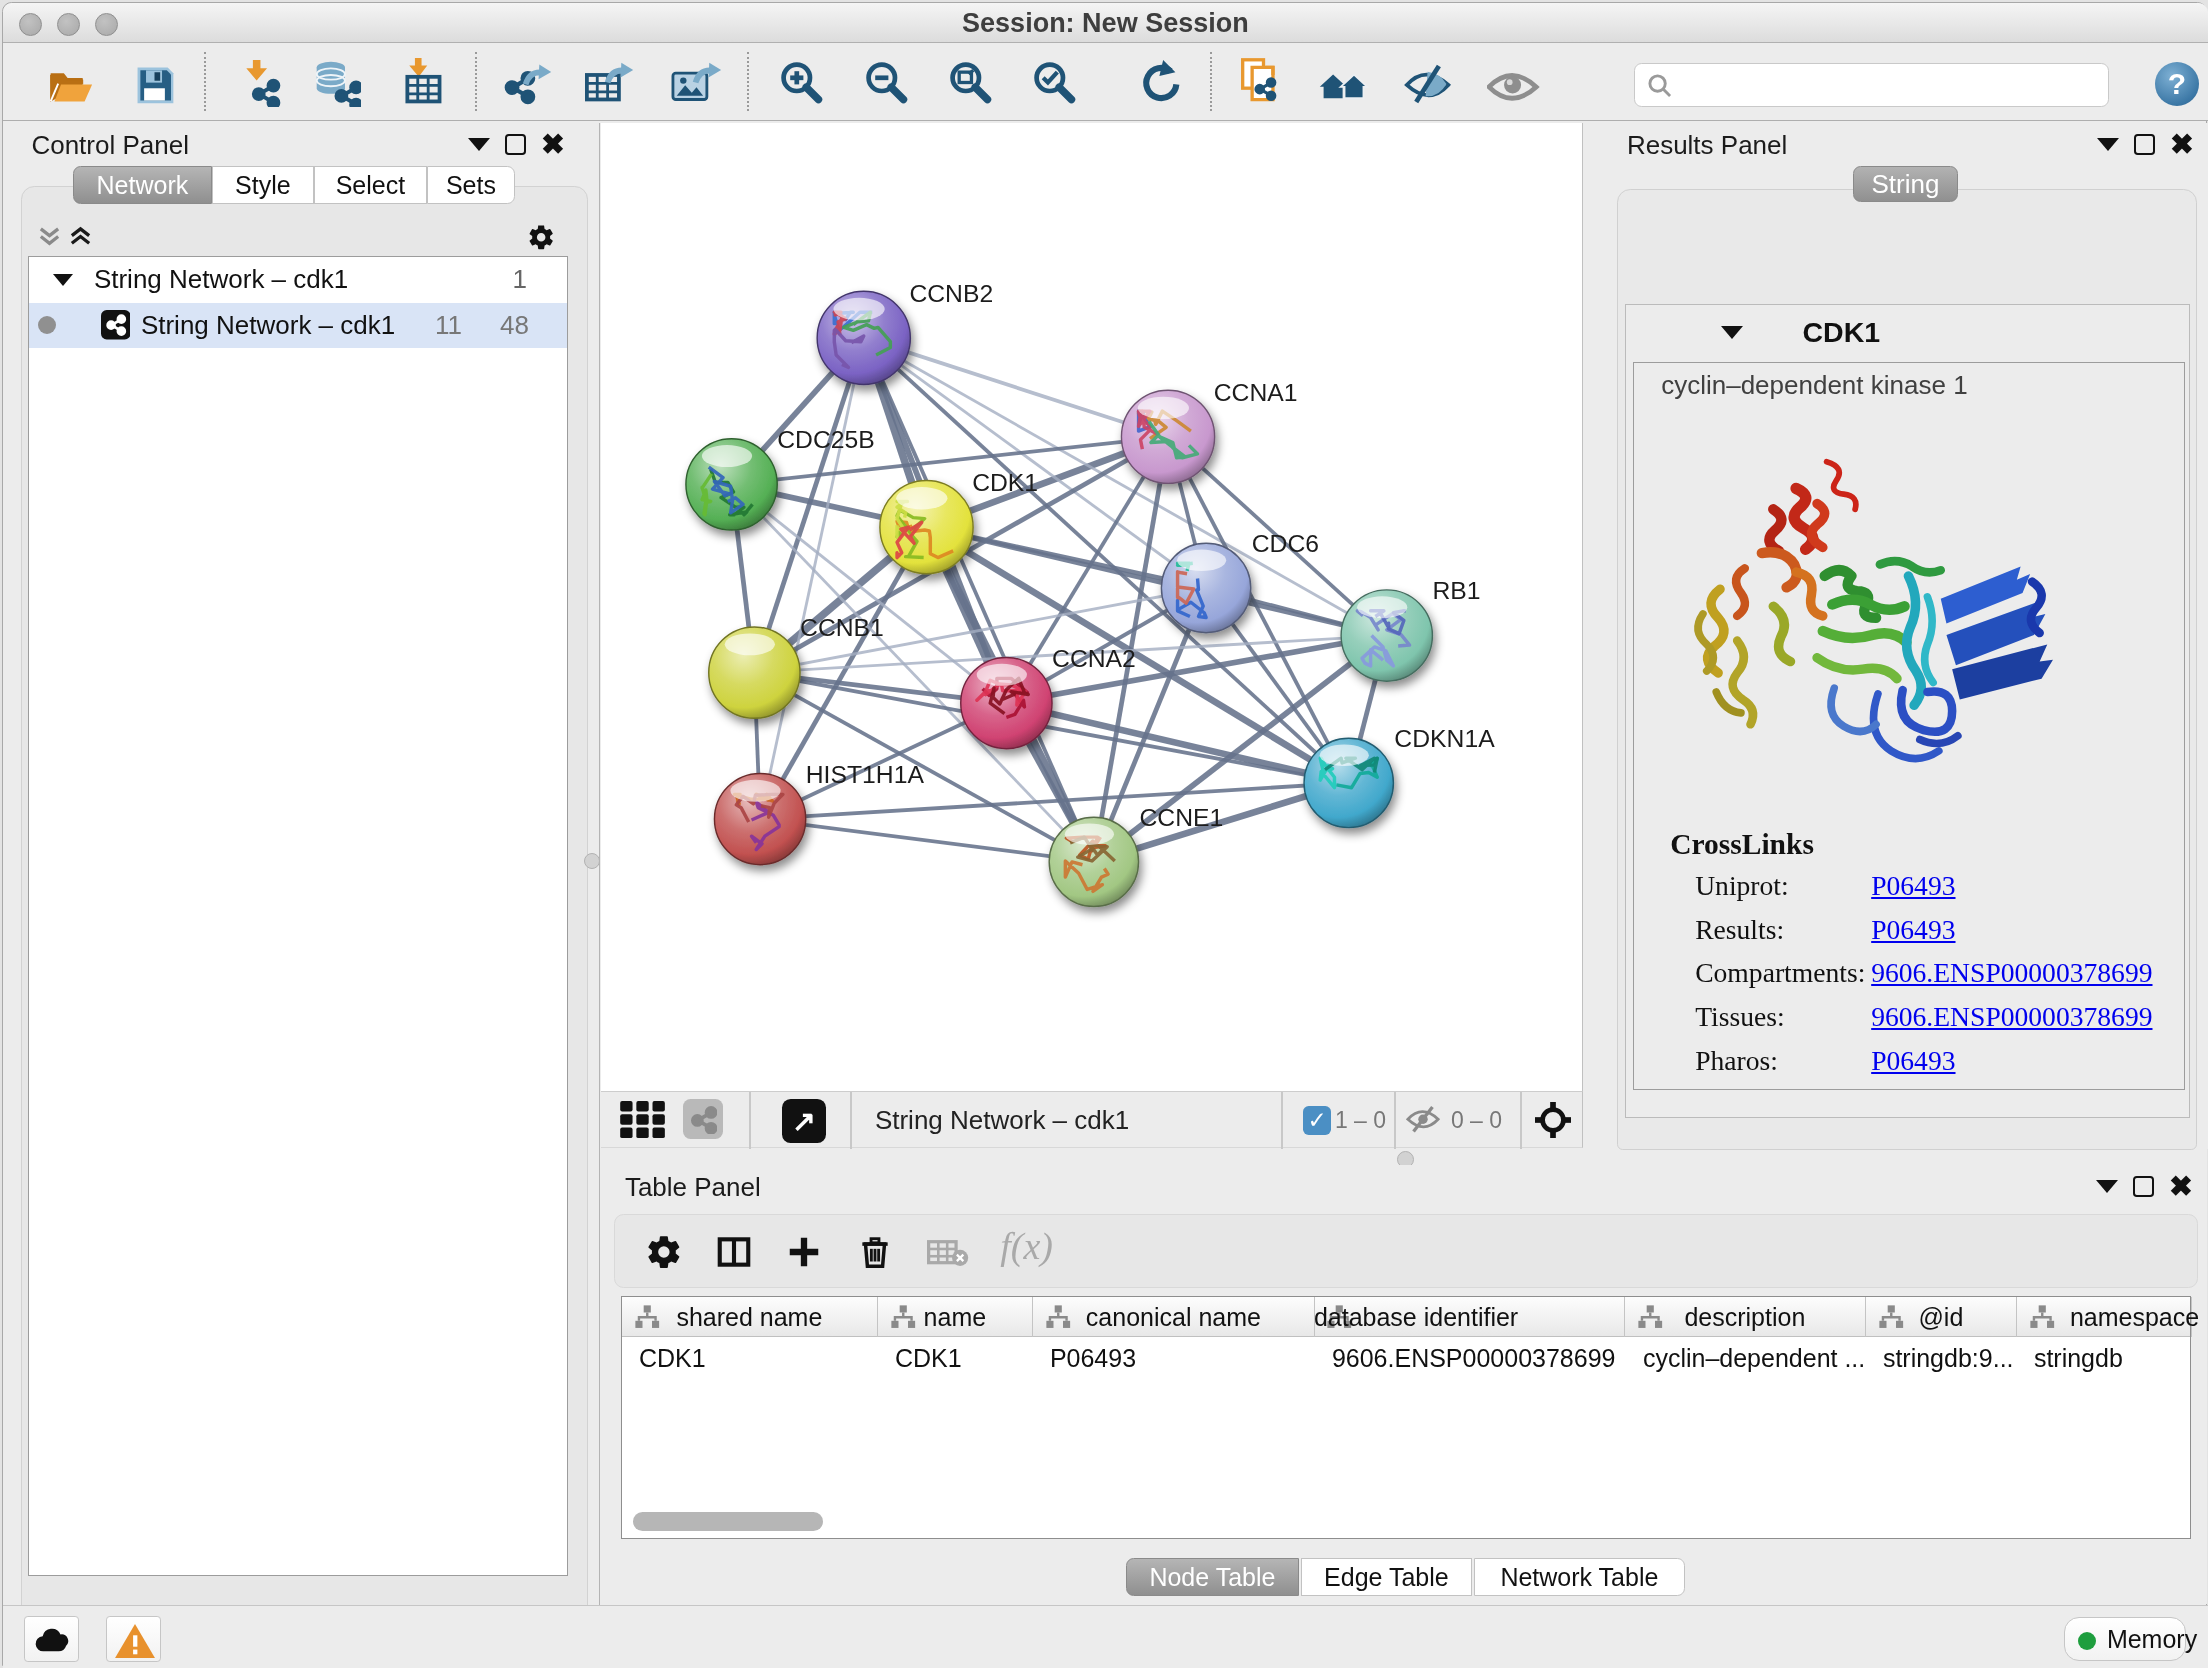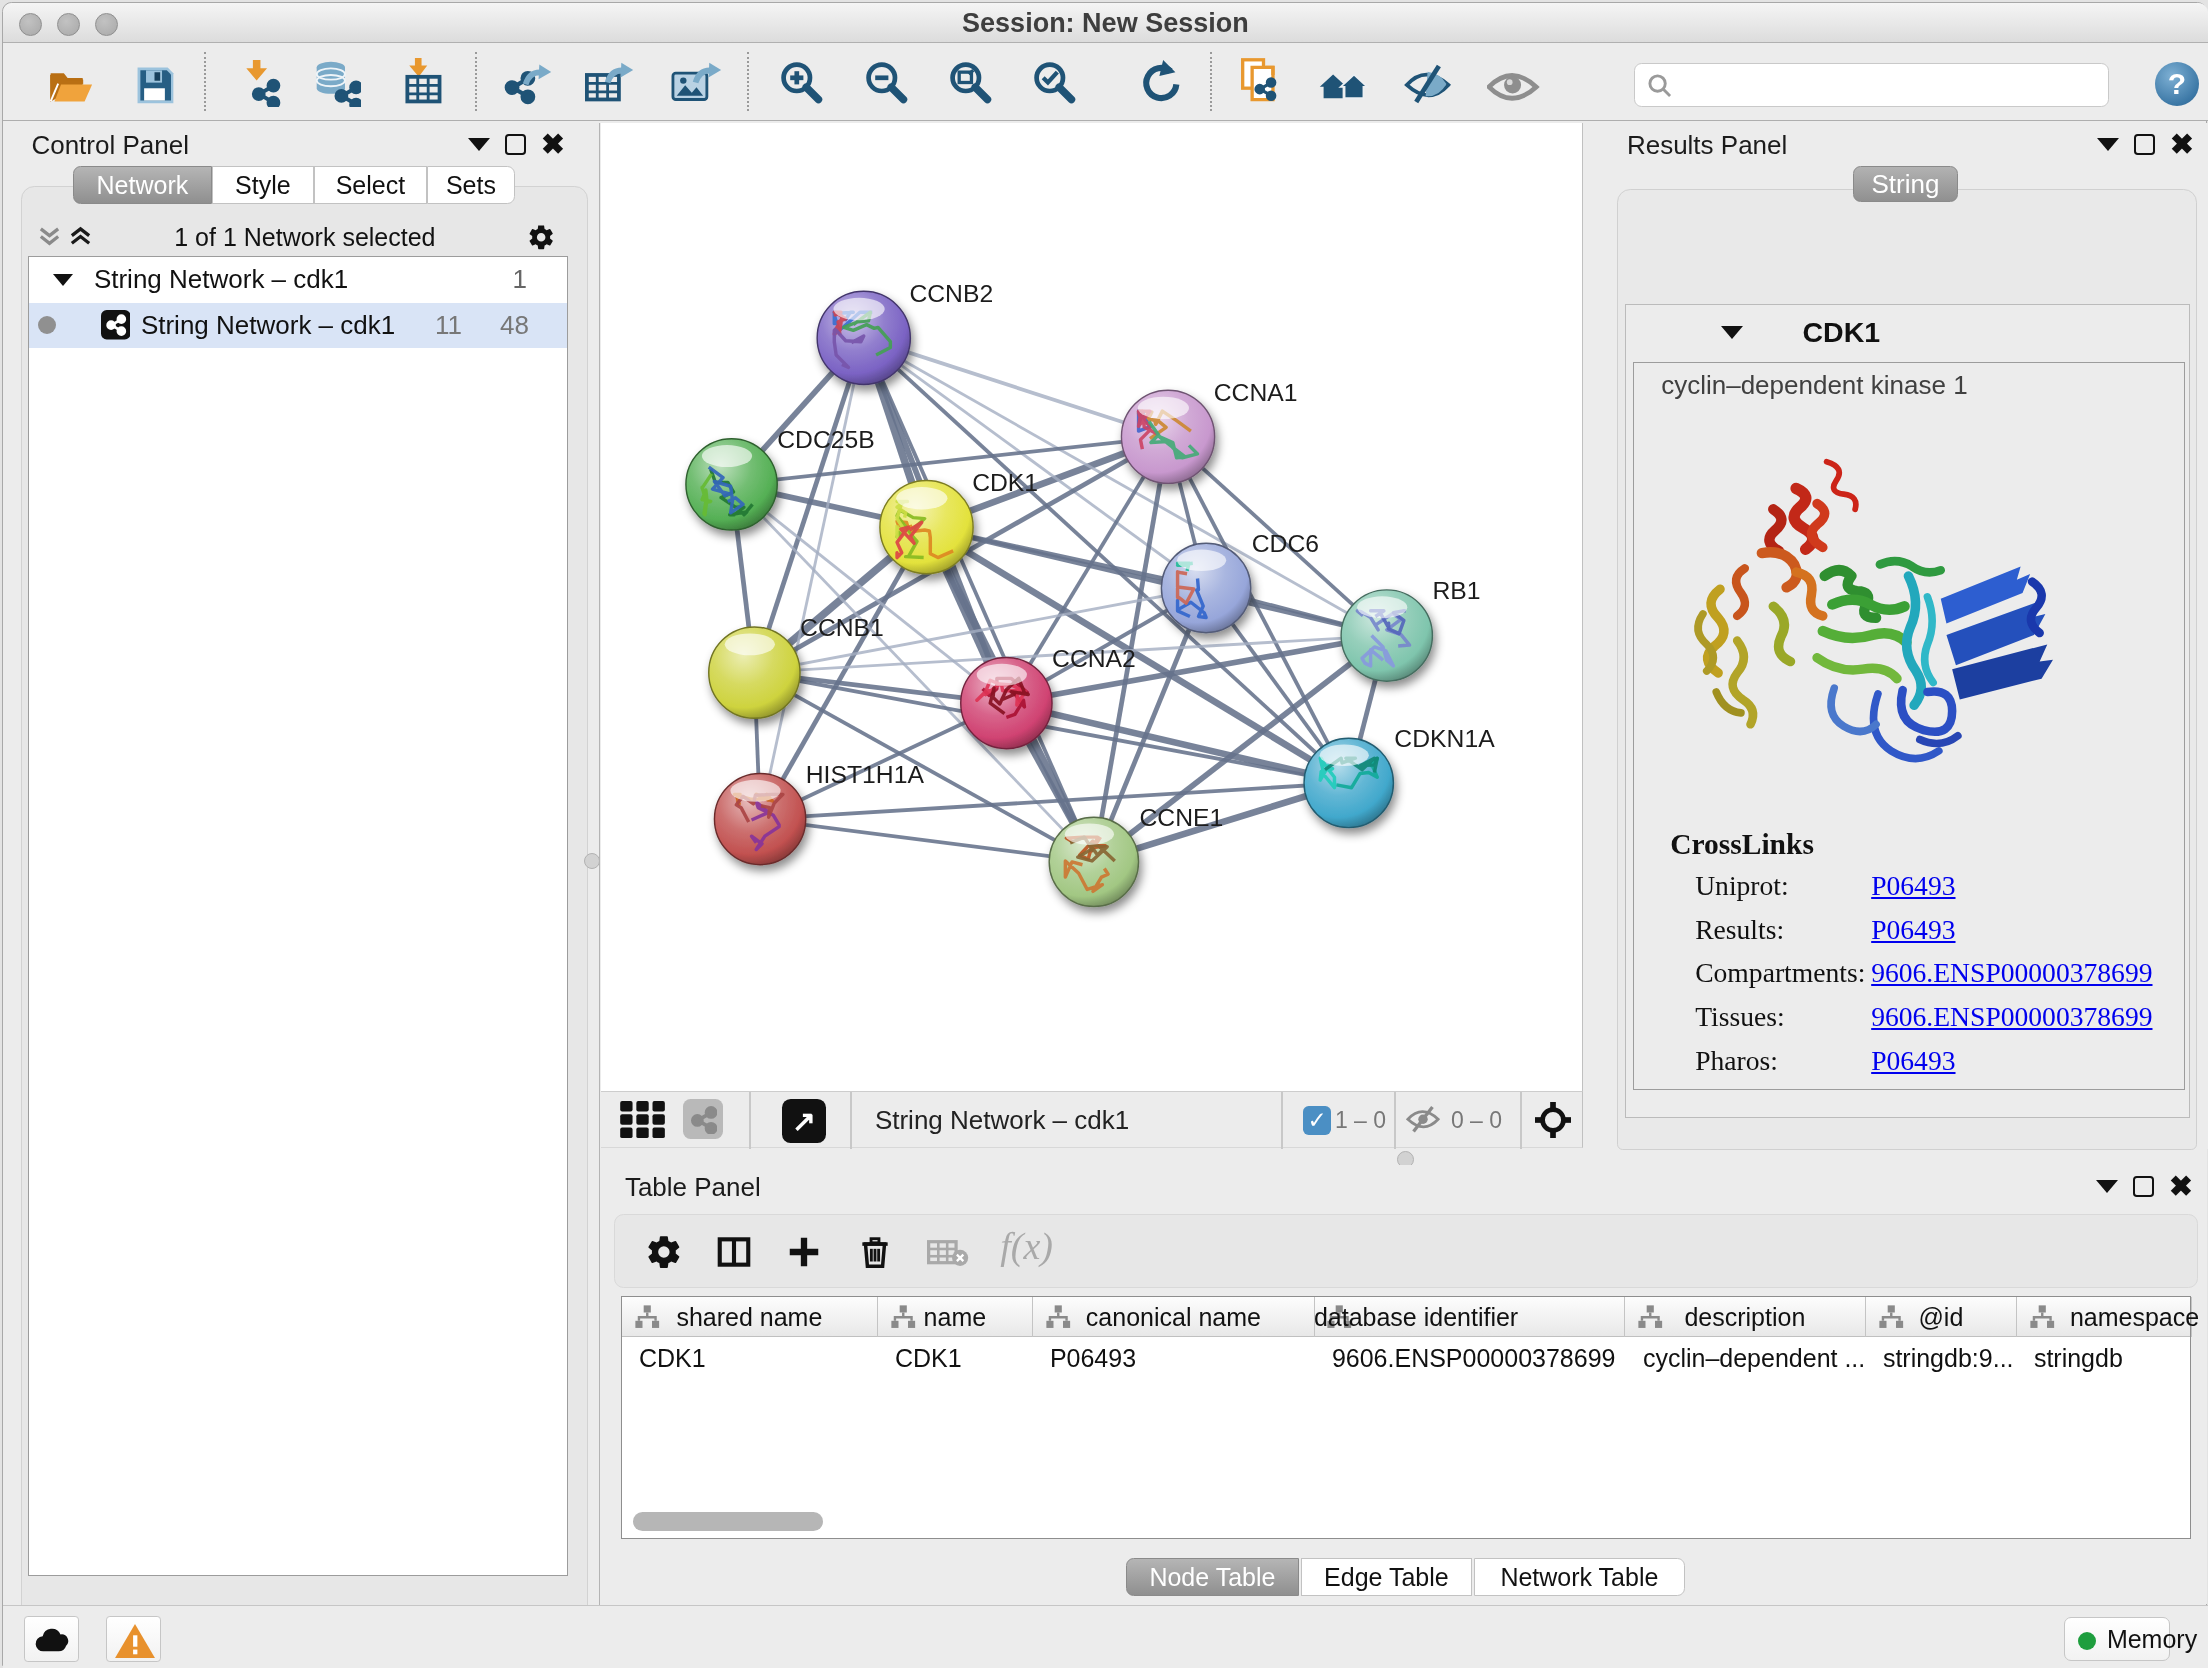--- a/index.html
+++ b/index.html
@@ -172,21 +172,20 @@
         <div class="tab" style="position:absolute;left:241px;width:113px;height:38px;line-height:36px;">Select</div>
         <div class="tab" style="position:absolute;left:354px;width:88px;height:38px;line-height:36px;border-radius:0 7.6px 7.6px 0;">Sets</div>
       </div>
       <div class="abs" style="left:25px;top:100px;width:554px;height:34px;font-size:25px;color:#111">
         <svg width="25" height="25" viewBox="0 0 26 26" style="position:absolute;left:9.5px;top:2.9px">
           <path d="M4 3 L13 10 L22 3 M4 11 L13 18 L22 11" fill="none" stroke="#8a8a8a" stroke-width="3.4"></path>
         </svg>
         <svg width="25" height="25" viewBox="0 0 26 26" style="position:absolute;left:40px;top:2.9px">
           <path d="M4 10 L13 3 L22 10 M4 18 L13 11 L22 18" fill="none" stroke="#1a1a1a" stroke-width="3.4"></path>
         </svg>
-        <div style="position:absolute;left:0;width:100%;text-align:center;top:0">1 of 1 Network selected</div>
         <div style="position:absolute;left:499px;top:0"><svg width="28.5" height="28.5" viewBox="0 0 24 24">
             <path d="M19.4 13c.04-.33.06-.66.06-1s-.02-.67-.06-1l2.1-1.65a.5.5 0 0 0 .12-.64l-2-3.46a.5.5 0 0 0-.61-.22l-2.49 1a7.3 7.3 0 0 0-1.73-1l-.38-2.65A.5.5 0 0 0 13.92 2h-4a.5.5 0 0 0-.5.42L9.04 5.07c-.63.26-1.21.6-1.73 1l-2.49-1a.5.5 0 0 0-.61.22l-2 3.46a.5.5 0 0 0 .12.64L4.43 11c-.04.33-.06.66-.06 1s.02.67.06 1l-2.1 1.65a.5.5 0 0 0-.12.64l2 3.46c.14.24.42.34.61.22l2.49-1c.52.4 1.1.74 1.73 1l.38 2.65c.04.24.25.42.5.42h4c.25 0 .46-.18.5-.42l.38-2.65a7.3 7.3 0 0 0 1.73-1l2.49 1c.24.1.47 0 .61-.22l2-3.46a.5.5 0 0 0-.12-.64L19.4 13zM11.92 15.6a3.6 3.6 0 1 1 0-7.2 3.6 3.6 0 0 1 0 7.2z" fill="#111"></path>
           </svg></div>
       </div>
       <div class="abs" style="left:25px;top:133px;width:540px;height:1320px;background:#fff;border:1.9px solid #9c9c9c">
         <div class="abs" style="left:0;top:5.7px;width:100%;height:40px">
           <div class="tri" style="position:absolute;left:24px;top:11.4px;border-left-width:10.5px;border-right-width:10.5px;border-top-width:12.4px"></div>
           <div style="position:absolute;left:65px;top:1.9px;font-size:26px;color:#111">String Network – cdk1</div>
           <div style="position:absolute;right:40px;top:1.9px;font-size:26px;color:#666">1</div>
         </div>
@@ -656,18 +655,18 @@
             <path d="M12 28 a8 8 0 0 1 -1 -16 a10 10 0 0 1 19 -2 a7 7 0 0 1 6 12 q-2 6 -8 6 z" fill="#111"></path>
           </svg></span>
       </div>
       <div class="abs btn" style="left:103px;top:10.5px;width:55px;height:46px;border-radius:3.8px">
         <span style="position:absolute;left:5.7px;top:4.8px"><svg width="44" height="38" viewBox="0 0 46 40">
             <path d="M23 2 L44 38 H2 z" fill="#e8912d"></path>
             <rect x="21" y="14" width="4.5" height="12" fill="#fff"></rect>
             <rect x="21" y="29" width="4.5" height="5" fill="#fff"></rect>
           </svg></span>
       </div>
-      <div class="abs btn" style="left:2061px;top:11.4px;width:106px;height:44px;border-radius:7px;font-size:25px;line-height:42px">
+      <div class="abs btn" style="left:2061px;top:11.4px;width:122px;height:44px;border-radius:15px;font-size:25px;line-height:42px">
         <span style="position:absolute;left:13.3px;top:13.3px;width:18px;height:18px;border-radius:50%;background:#1e9e3e"></span>
         <span style="position:absolute;left:42px">Memory</span>
       </div>
     </div>
   </div>
 
 </body></html>

